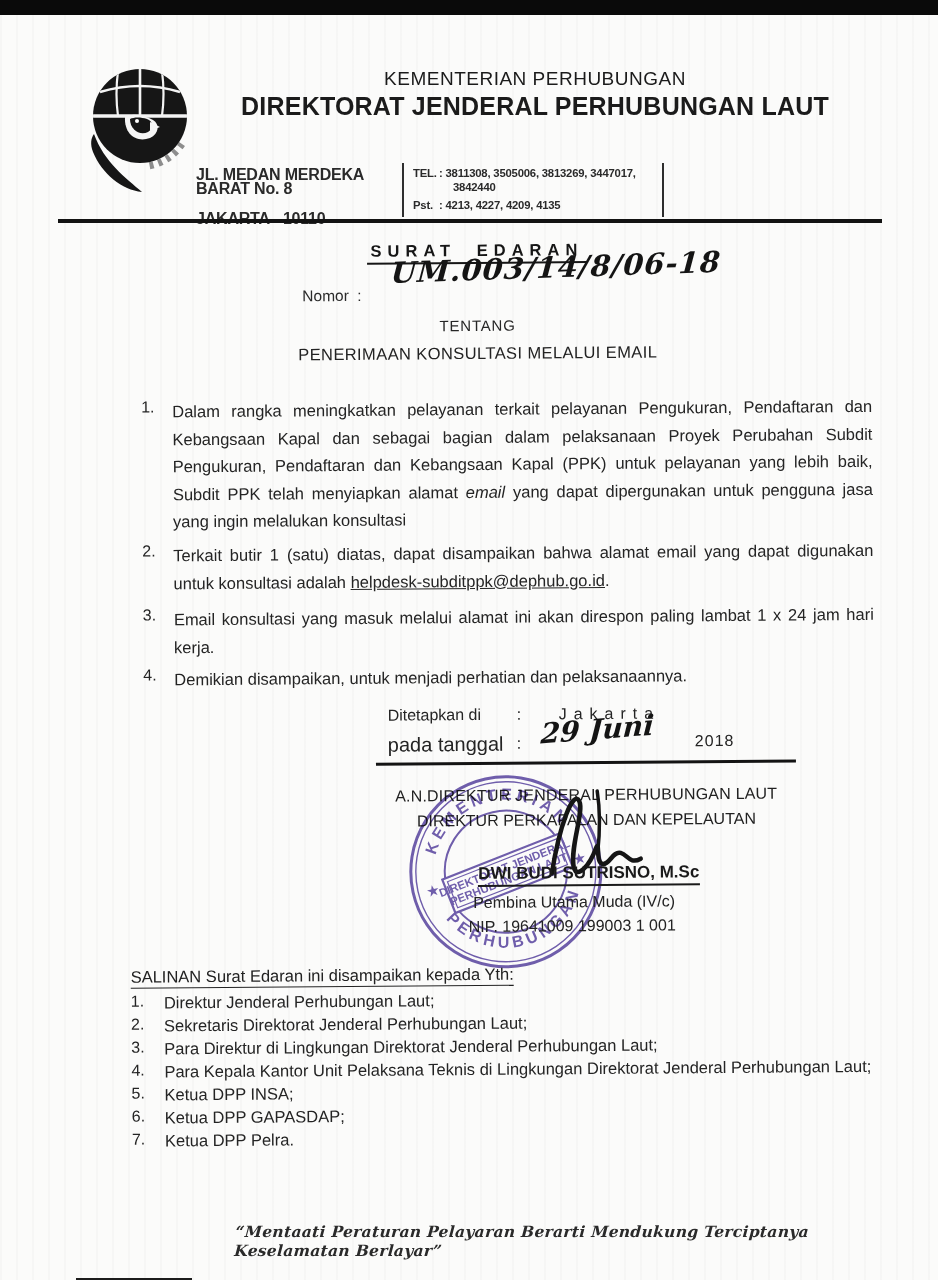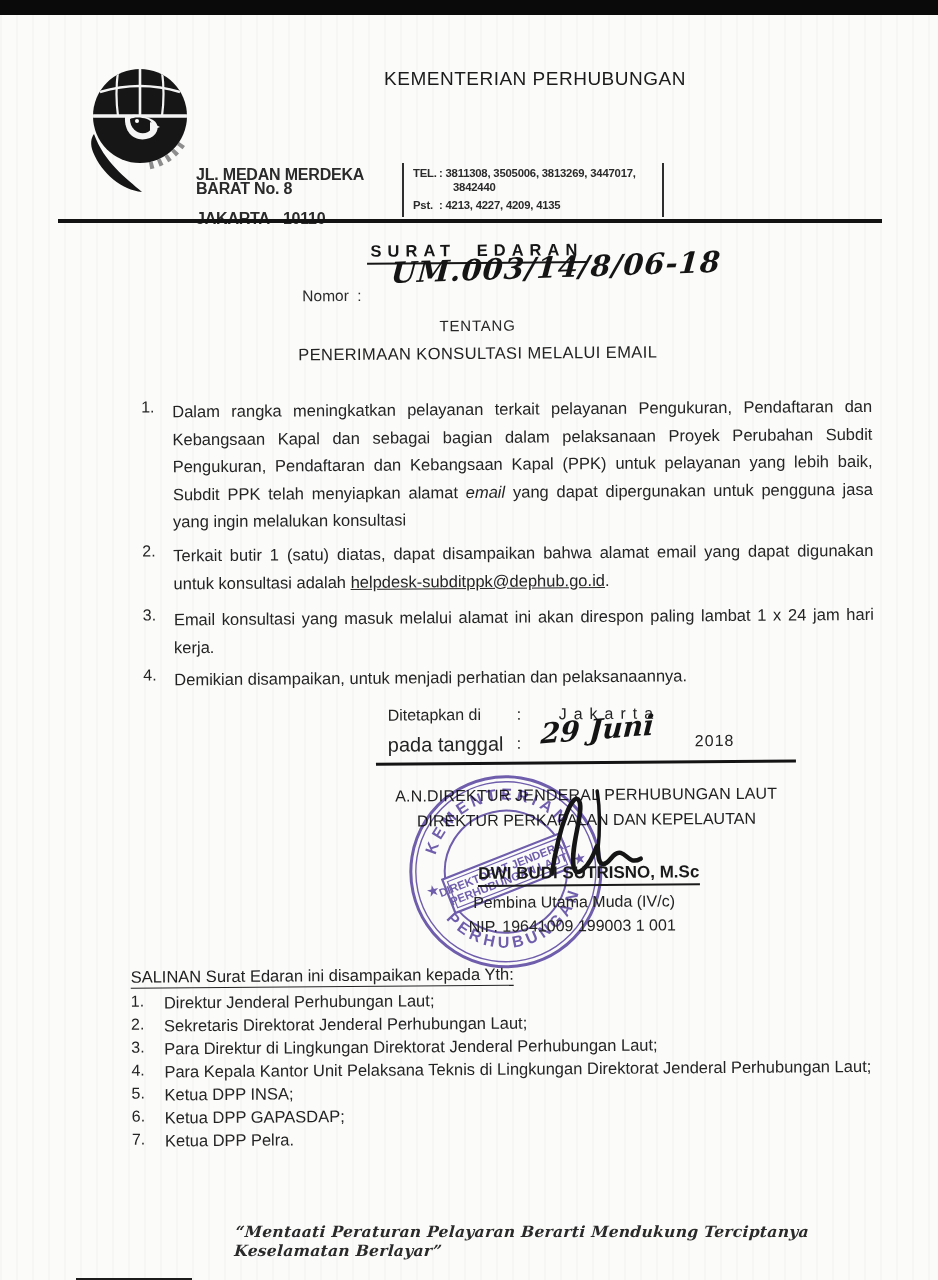--- a/index.html
+++ b/index.html
@@ -117,20 +117,21 @@
     </g>
     <path d="M 47,59 C 46,76 58,85 72,80 C 81,76 82,66 75,62 C 66,57 53,55 47,59 Z" fill="#f6f6f6"></path>
     <path d="M 52,61 C 52,72 62,78 70,74 C 76,70 75,63 69,61 C 63,59 56,59 52,61 Z" fill="#161616"></path>
     <circle cx="59" cy="63" r="2" fill="#ffffff"></circle>
     <path d="M 72,64 L 82,69 L 72,73 Z" fill="#f6f6f6"></path>
     <path d="M 16,76 C 26,104 48,120 64,134 C 44,132 24,116 15,94 C 12,86 13,80 16,76 Z" fill="#161616"></path>
   </svg>
 
   <div class="hdr-title">
     <div class="hdr-line1">KEMENTERIAN PERHUBUNGAN</div>
+    <div class="hdr-line2">DIREKTORAT JENDERAL PERHUBUNGAN LAUT</div>
   </div>
 
   <div class="addr addr-col1">
     <div class="l1">JL. MEDAN MERDEKA BARAT No. 8</div>
     <div class="l2">JAKARTA - 10110</div>
   </div>
   <div class="vdiv vdiv1"></div>
   <div class="addr addr-col2">
     <div><span class="addr-lbl">TEL.</span><span>: 3811308, 3505006, 3813269, 3447017,</span></div>
     <div class="hang">3842440</div>

